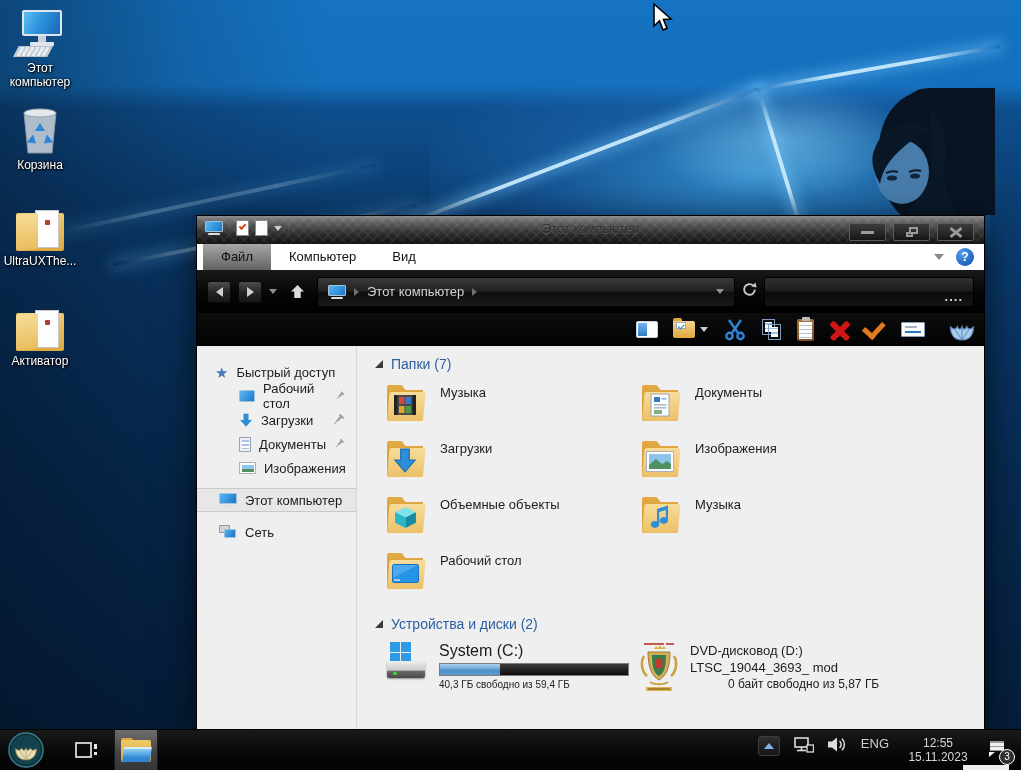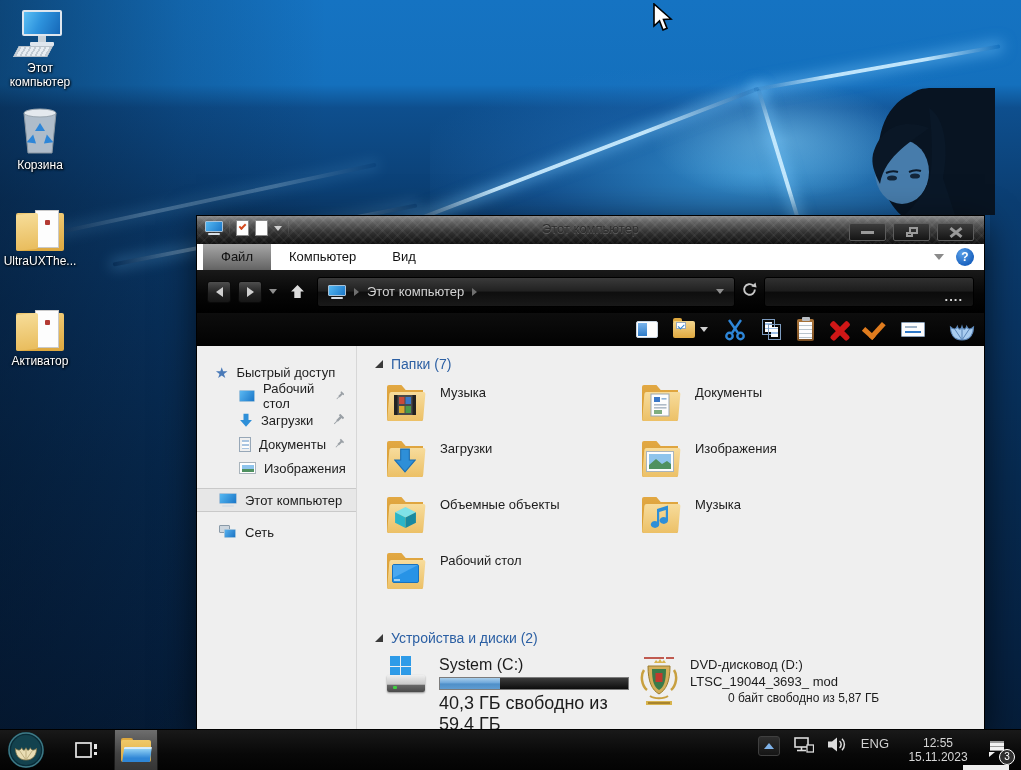--- a/index.html
+++ b/index.html
@@ -165,21 +165,21 @@
     clip-path:polygon(0 0,40% 0,52% 14%,100% 14%,100% 100%,0 100%); }
   .fico .fr { position:absolute; left:2px; top:10px; width:36px; height:29px; border-radius:2px;
     background:linear-gradient(180deg,#f7dc9c,#ecc066); transform:skewX(-5deg); transform-origin:bottom left; }
   .fico .gl { position:absolute; left:0; top:6px; width:40px; height:34px; display:flex; align-items:center; justify-content:center; }
 
   .dgrid { display:grid; grid-template-columns:255px auto; margin-top:4px; }
   .drive { display:flex; gap:12px; align-items:flex-start; }
   .dinfo .dname { font-size:16px; }
   .usage { width:190px; height:13px; border:1px solid #7c7c7c; background:linear-gradient(180deg,#3c3c3c,#0d0d0d); margin:3px 0 3px; }
   .usage .fill { height:100%; background:linear-gradient(180deg,#a9cfec 0%,#6aa4d8 48%,#4e8fc8 52%,#5e9bd0 100%); }
-  .dcap { font-size:18px; }
+  .dcap { font-size:10px; }
   .dvdinfo div { line-height:17px; font-size:13px; }
   .dvdinfo .dcap { font-size:12px;margin-left:38px; }
 
   .hdd { position:relative; width:42px; height:40px; flex:none; }
   .hdd .body { position:absolute; left:2px; bottom:4px; width:38px; height:17px; border-radius:2px;
     background:linear-gradient(180deg,#efefef,#c9c9c9 55%,#6a6a6a 58%,#4a4a4a 100%); box-shadow:0 1px 2px rgba(0,0,0,.4); }
   .hdd .led { position:absolute; left:8px; bottom:7px; width:4px; height:3px; background:#3fd03f; border-radius:1px; }
   .hdd .flag { position:absolute; left:5px; top:0; width:21px; height:21px; display:grid; grid-template-columns:10px 10px; gap:1px; }
   .hdd .flag i { background:#2e9be8; display:block; height:10px; }
 
@@ -609,21 +609,21 @@
               <rect x="0.5" y="0.5" width="26" height="18" rx="1.5" fill="#2793e6" stroke="#1a72bc"></rect>
               <polygon points="1,1 26,1 1,14" fill="#4aa8f0"></polygon>
               <rect x="2" y="15" width="6" height="2" fill="#d6ecfa" opacity="0.7"></rect>
             </svg>
               </div>
           </div>
           <div class="tlabel">Рабочий стол</div>
         </div>
       </div>
 
-      <div class="ghead" style="margin-top:24px">
+      <div class="ghead" style="margin-top:10px">
         <div class="gtri"></div>
         <div class="gtitle">Устройства и диски (2)</div>
       </div>
 
       <div class="dgrid">
         <div class="drive">
           <div class="hdd">
             <div class="flag">
                 <i></i>
                 <i></i>

